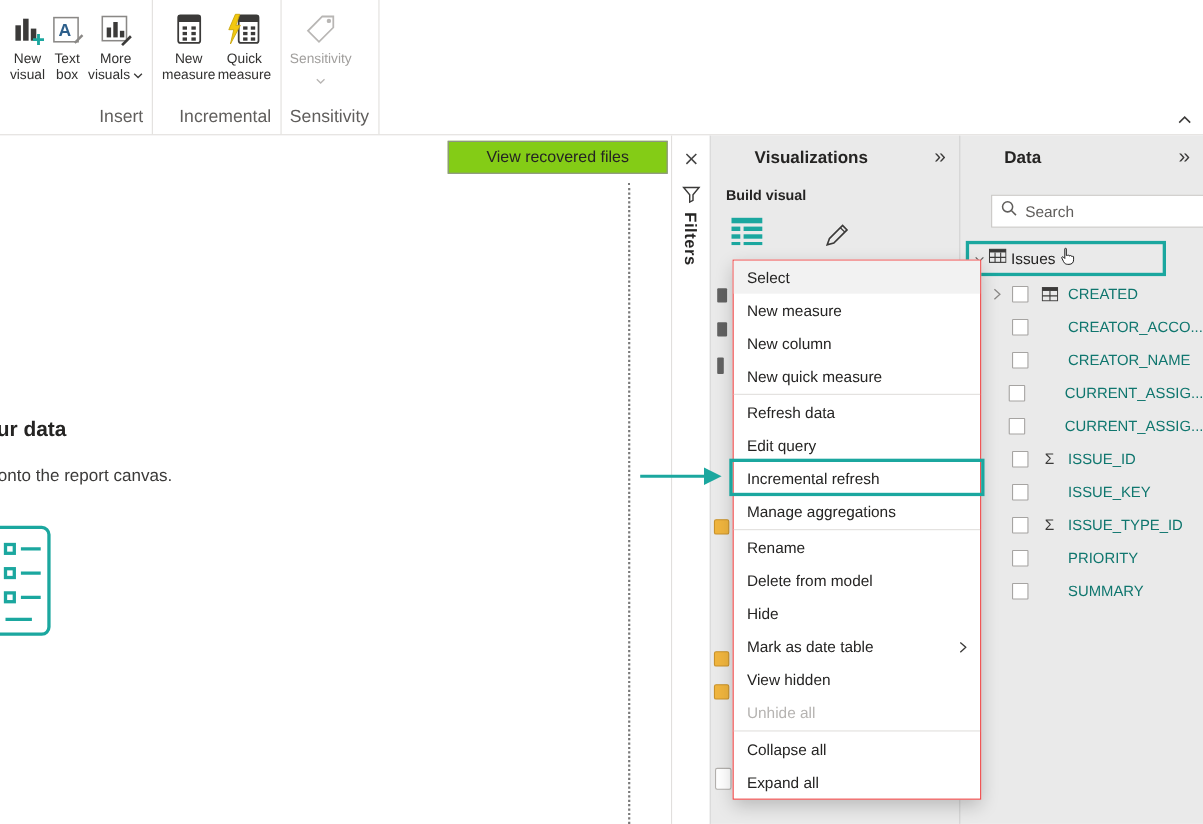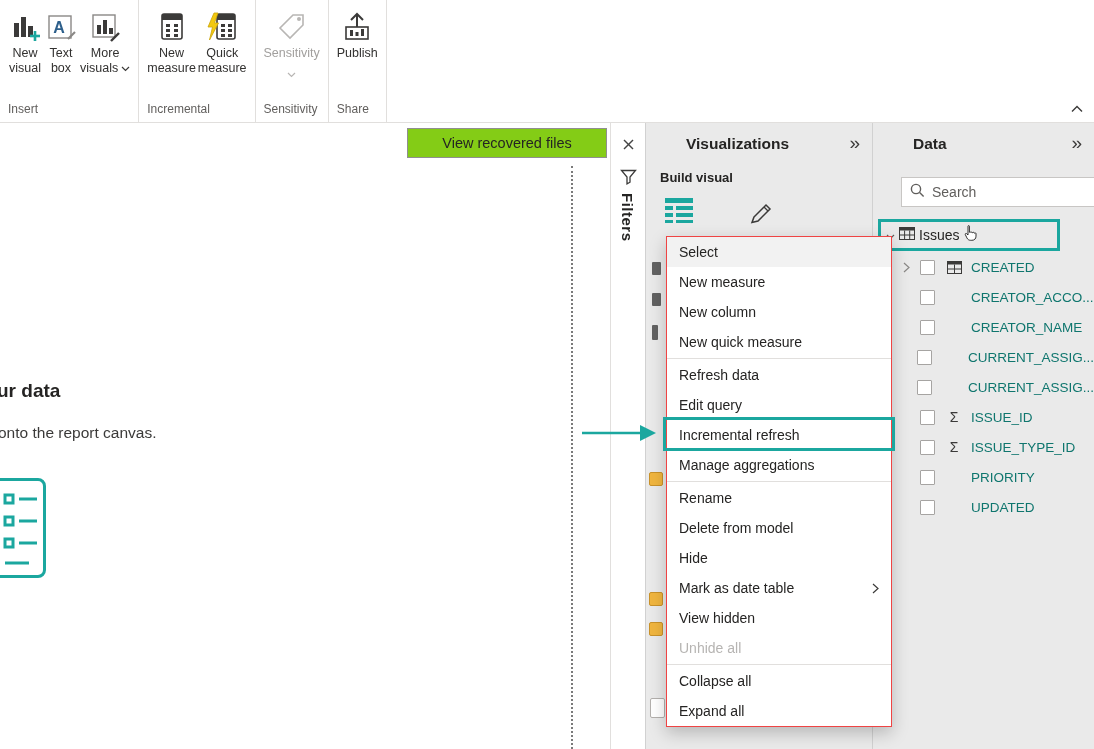--- a/index.html
+++ b/index.html
@@ -3,21 +3,21 @@
 <meta charset="utf-8">
 <style>
   * { margin:0; padding:0; box-sizing:border-box; }
   body { font-family:"Liberation Sans", sans-serif; background:#fff; }
   #root { position:relative; width:1094px; height:749px; background:#fff; overflow:hidden; color:#252423; }
 
   
   .ribbon { position:absolute; top:0; left:0; width:100%; height:123px; background:#fff; border-bottom:1px solid #e1dfdd; display:flex; z-index:3; }
   .rgroup { display:flex; flex-direction:column; padding:4px 8px 2px; border-right:1px solid #e1dfdd; }
   .rgroup .buttons { display:flex; gap:2px; flex:1; align-items:flex-start; }
-  .rgroup .glabel { text-align:left; font-size:12px; color:#605e5c; padding:2px 0 4px; }
+  .rgroup .glabel { text-align:right; font-size:16px; color:#605e5c; padding:2px 0 4px; }
   .rbtn { display:flex; flex-direction:column; align-items:center; padding-top:4px; cursor:default; }
   .rbtn .ic { height:38px; display:flex; align-items:center; justify-content:center; }
   .rbtn .lbl { font-size:12.5px; line-height:15px; text-align:center; color:#323130; white-space:nowrap; }
   .rbtn.disabled .lbl { color:#a19f9d; }
   .chev-inline { display:inline-flex; margin-left:3px; }
   .ribbon-collapse { position:absolute; right:8px; bottom:6px; width:18px; height:14px; display:flex; align-items:center; justify-content:center; }
 
   
   .recovered-bar { position:absolute; left:407px; top:128px; width:200px; height:30px; background:#84cc16; border:1px solid #8f8f8f; display:flex; align-items:center; justify-content:center; font-size:14.5px; color:#252423; z-index:2; }
   .recovered-close { position:absolute; left:616px; top:132px; width:24px; height:24px; display:flex; align-items:center; justify-content:center; z-index:2; }
@@ -183,38 +183,20 @@
           </span>
           <span class="lbl">Sensitivity</span>
           <span style="margin-top:3px;"><svg width="9" height="6" viewBox="0 0 9 6">
                 <polyline points="1,1 4.5,4.5 8,1" fill="none" stroke="#b8b6b4" stroke-width="1.2"></polyline>
               </svg></span>
         </div>
       </div>
       <div class="glabel">Sensitivity</div>
     </div>
 
-    <div class="rgroup">
-      <div class="buttons">
-        <div class="rbtn">
-          <span class="ic">
-            <svg width="34" height="34" viewBox="0 0 34 34">
-                <path d="M17 4 V17" stroke="#3b3a39" stroke-width="2" fill="none"></path>
-                <path d="M11 10 L17 4 L23 10" fill="none" stroke="#3b3a39" stroke-width="2"></path>
-                <rect x="6" y="17" width="22" height="12" fill="none" stroke="#3b3a39" stroke-width="1.6"></rect>
-                <rect x="10" y="20" width="3" height="6" fill="#3b3a39"></rect>
-                <rect x="15.5" y="22" width="3" height="4" fill="#3b3a39"></rect>
-                <rect x="21" y="19" width="3" height="7" fill="#3b3a39"></rect>
-              </svg>
-          </span>
-          <span class="lbl">Publish</span>
-        </div>
-      </div>
-      <div class="glabel">Share</div>
-    </div>
 
     <div style="flex:1; border-right:none;"></div>
     <div class="ribbon-collapse">
       <svg width="12" height="8" viewBox="0 0 12 8">
           <polyline points="1,6.5 6,1.5 11,6.5" fill="none" stroke="#3b3a39" stroke-width="1.4"></polyline>
         </svg>
     </div>
   </div>
 
   <div class="recovered-bar">View recovered files</div>
@@ -395,31 +377,37 @@
       </div>
       <div class="frow">
         <span class="fchev"></span>
           <span class="fcheck"></span>
         <span class="ficon sigma">Σ</span>
         <span class="flabel">ISSUE_ID</span>
       </div>
       <div class="frow">
         <span class="fchev"></span>
           <span class="fcheck"></span>
+          <span class="ficon"></span>
+        <span class="flabel">ISSUE_KEY</span>
+      </div>
+      <div class="frow">
+        <span class="fchev"></span>
+          <span class="fcheck"></span>
         <span class="ficon sigma">Σ</span>
         <span class="flabel">ISSUE_TYPE_ID</span>
       </div>
       <div class="frow">
         <span class="fchev"></span>
           <span class="fcheck"></span>
           <span class="ficon"></span>
         <span class="flabel">PRIORITY</span>
       </div>
       <div class="frow">
         <span class="fchev"></span>
           <span class="fcheck"></span>
           <span class="ficon"></span>
-        <span class="flabel">UPDATED</span>
+        <span class="flabel">SUMMARY</span>
       </div>
     </div>
   </div>
 
 </div>
 
 </body></html>

